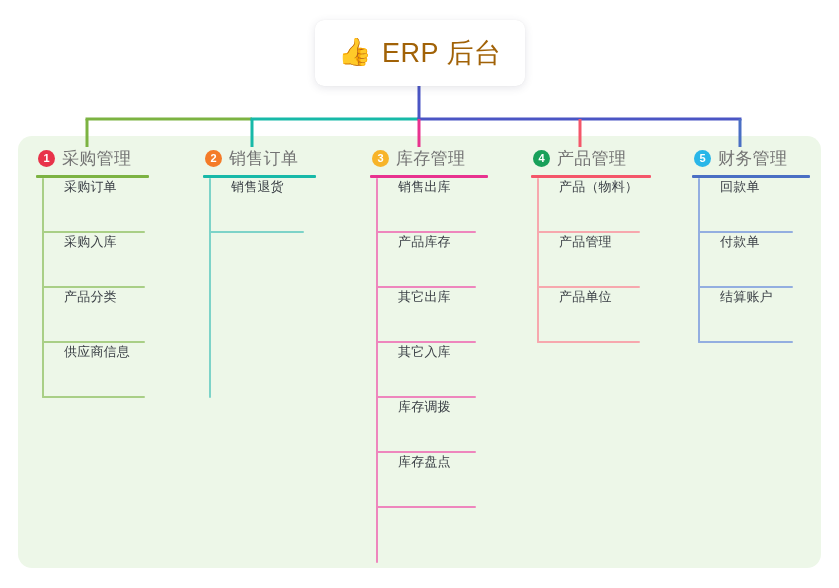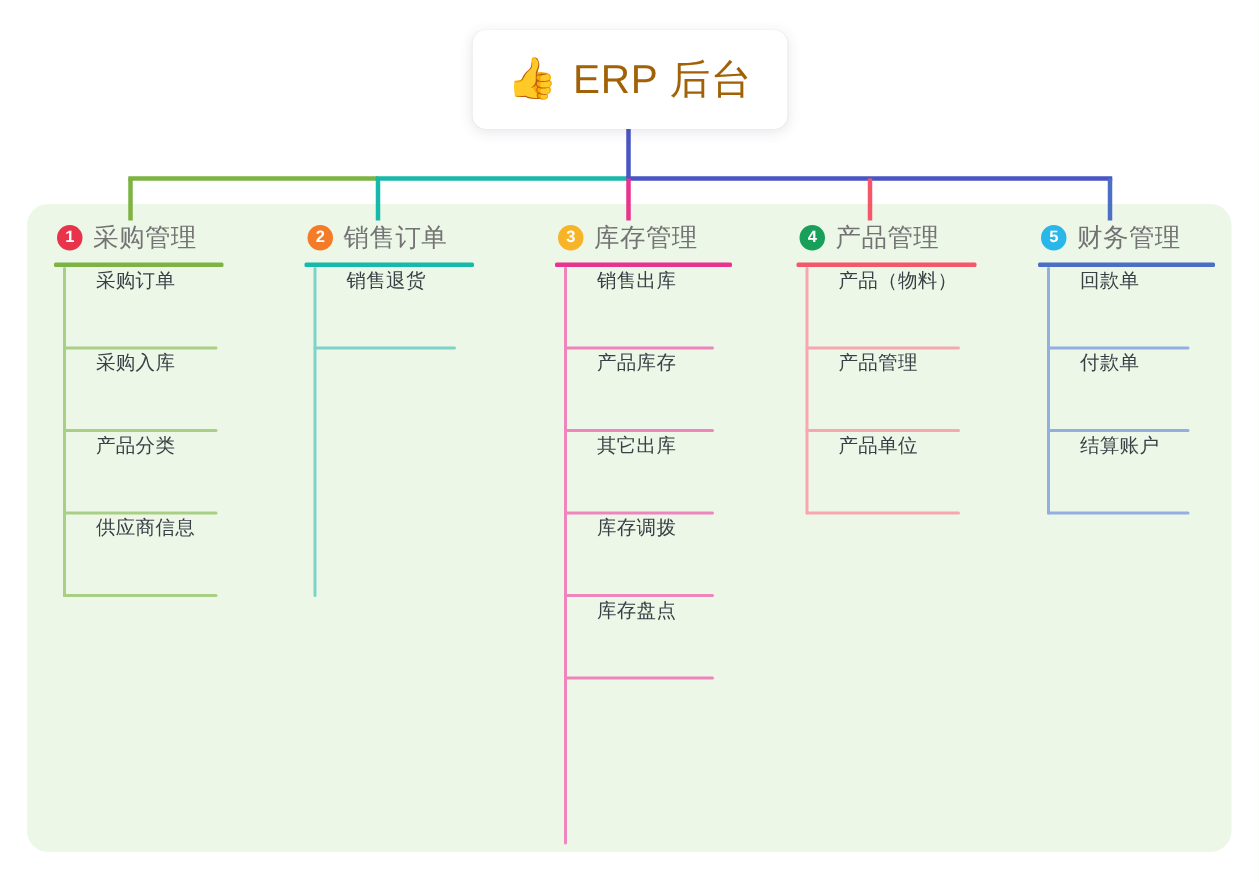--- a/index.html
+++ b/index.html
@@ -220,20 +220,24 @@
           </div>
           <div class="leaf">
             <span class="leaf-text">产品库存</span>
             <div class="leaf-line" style="background: rgb(238, 134, 189); width: 100px;"></div>
           </div>
           <div class="leaf">
             <span class="leaf-text">其它出库</span>
             <div class="leaf-line" style="background: rgb(238, 134, 189); width: 100px;"></div>
           </div>
           <div class="leaf">
+            <span class="leaf-text">其它入库</span>
+            <div class="leaf-line" style="background: rgb(238, 134, 189); width: 100px;"></div>
+          </div>
+          <div class="leaf">
             <span class="leaf-text">库存调拨</span>
             <div class="leaf-line" style="background: rgb(238, 134, 189); width: 100px;"></div>
           </div>
           <div class="leaf">
             <span class="leaf-text">库存盘点</span>
             <div class="leaf-line" style="background: rgb(238, 134, 189); width: 100px;"></div>
           </div>
         </div>
       </div>
       <div class="branch" style="left: 531px;">

